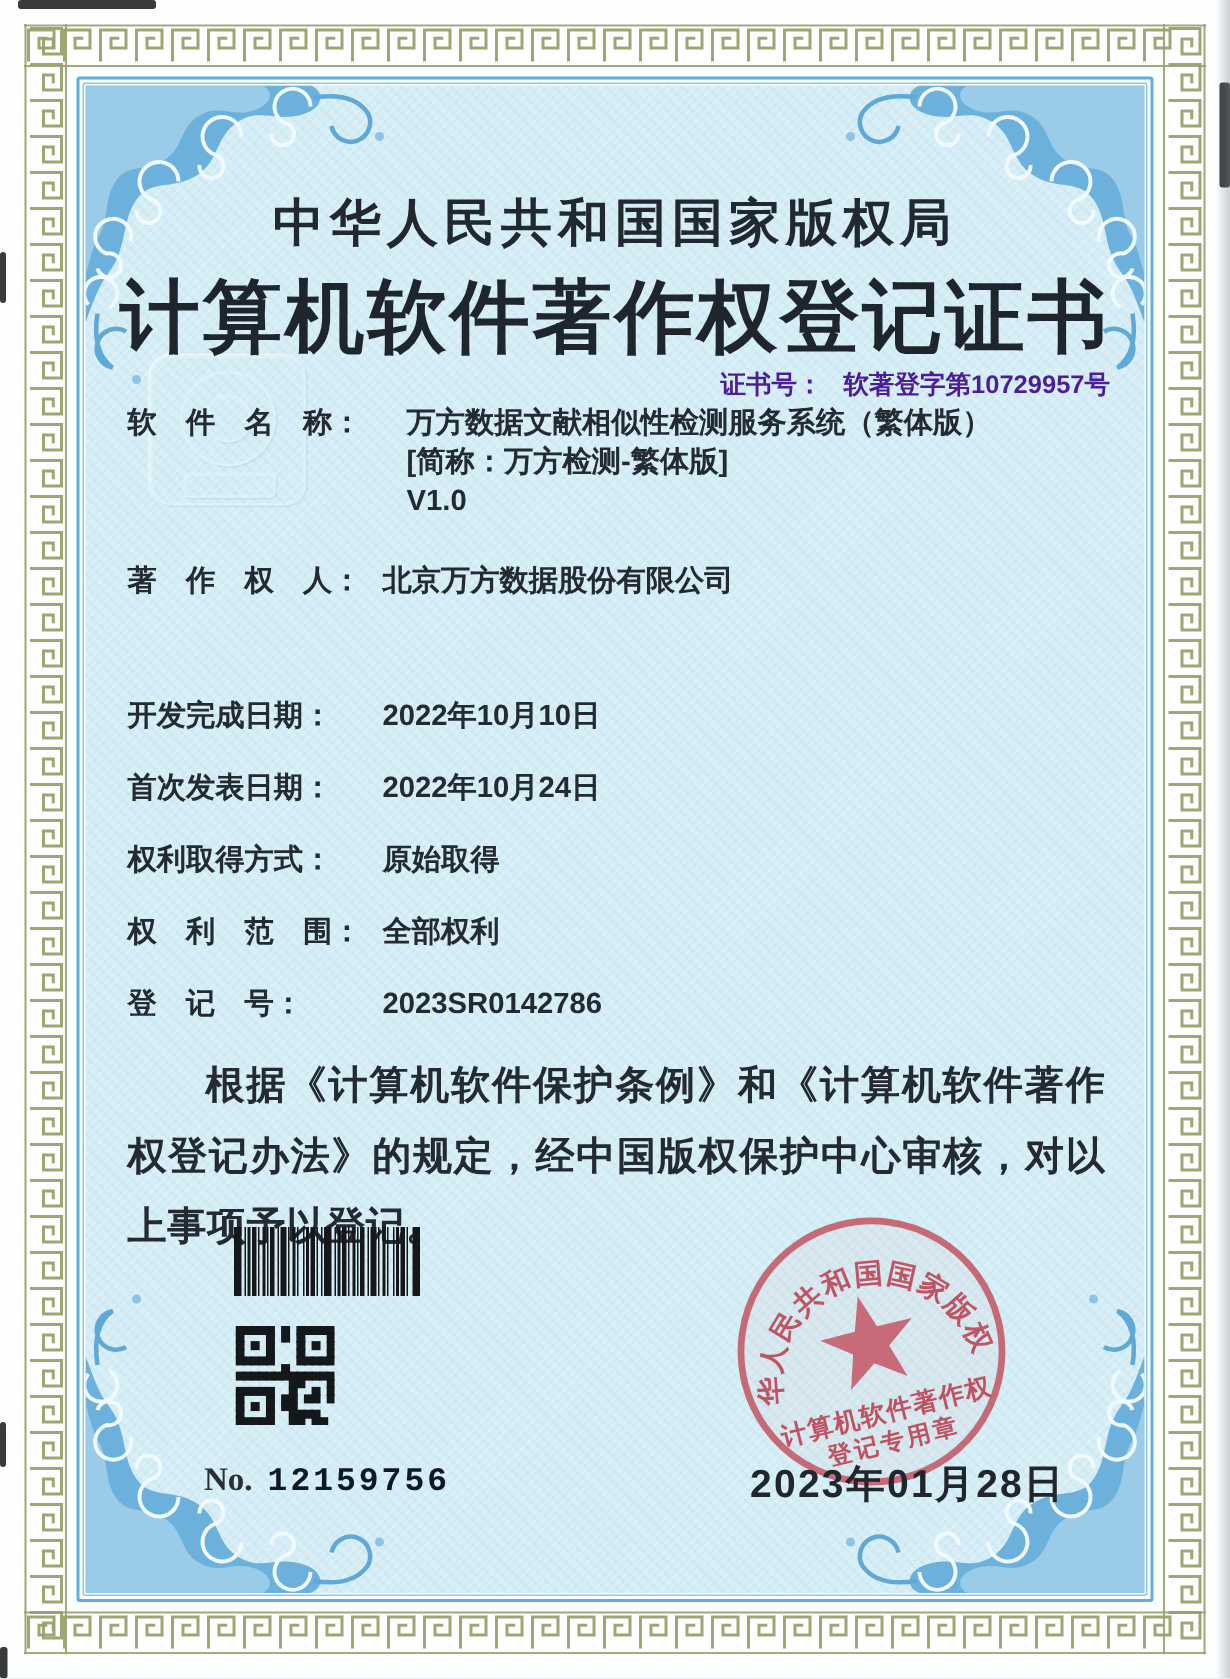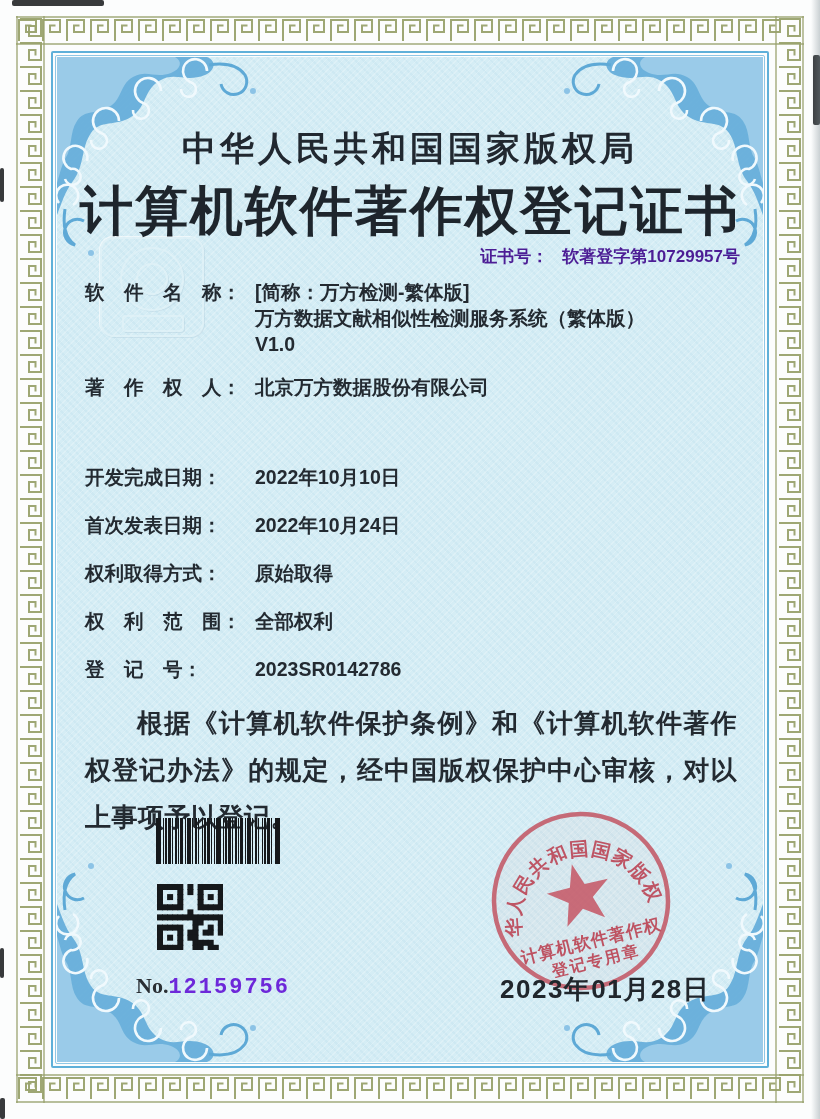--- a/index.html
+++ b/index.html
@@ -59,22 +59,22 @@
 
   .statement{position:absolute;left:85px;top:700px;width:652px;margin:0;
     font-size:26px;font-weight:bold;color:#232a31;line-height:47px;
     text-indent:2em;text-align:justify;letter-spacing:.5px;}
 
   .barcode{position:absolute;left:156px;top:818px;}
   .qr{position:absolute;left:157px;top:884px;}
 
   .no-line{position:absolute;left:136px;top:973px;font-size:22px;color:#2a2f34;}
   .no-line .no-lbl{font-family:"Liberation Serif","DejaVu Serif",serif;font-weight:bold;}
-  .no-line .no-val{color:#6d28d9;font-family:"Liberation Mono","DejaVu Sans Mono",monospace;
-    font-weight:bold;letter-spacing:2px;margin-left:0;}
+  .no-line .no-val{color:#0f172a;font-family:"Liberation Mono","DejaVu Sans Mono",monospace;
+    font-weight:bold;letter-spacing:2px;margin-left:10px;}
 
   .seal{position:absolute;left:488px;top:808px;transform:rotate(-14deg);}
   .issue-date{position:absolute;left:500px;top:972px;font-size:26px;font-weight:bold;
     color:#20262c;letter-spacing:1.5px;}
 </style>
 </head>
 <body>
 
 <div class="page">
 
@@ -178,25 +178,25 @@
       <div class="c2"></div>
       <div class="tray"></div>
   </div>
 
   <div class="authority">中华人民共和国国家版权局</div>
   <div class="cert-title">计算机软件著作权登记证书</div>
   <div class="certno">
     <span>证书号：</span><span class="v">软著登字第10729957号</span>
   </div>
 
-  <div class="row" style="top:279px;">
+  <div class="row" style="top:269px;gap:16px;">
     <span class="lbl">软　件　名　称：</span>
     <span class="val">
+      <span class="vline">万方数据文献相似性检测服务系统（繁体版）</span>
       <span class="vline">[简称：万方检测-繁体版]</span>
-      <span class="vline">万方数据文献相似性检测服务系统（繁体版）</span>
       <span class="vline">V1.0</span>
     </span>
   </div>
   <div class="row" style="top:374px;">
     <span class="lbl">著　作　权　人：</span>
     <span class="val">北京万方数据股份有限公司</span>
   </div>
   <div class="row" style="top:464px;">
     <span class="lbl">开发完成日期：</span>
     <span class="val">2022年10月10日</span>

